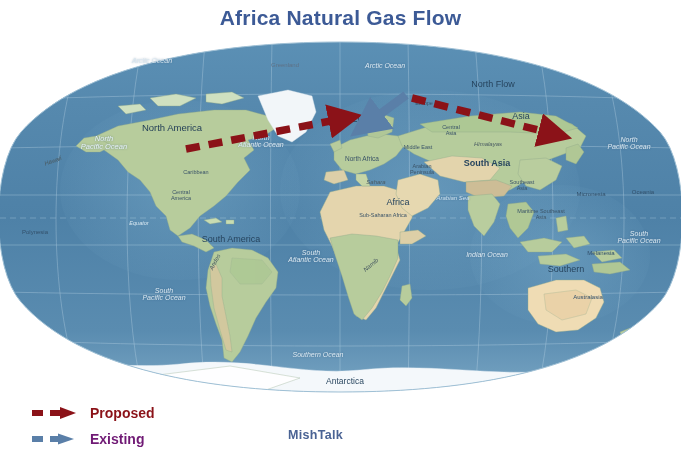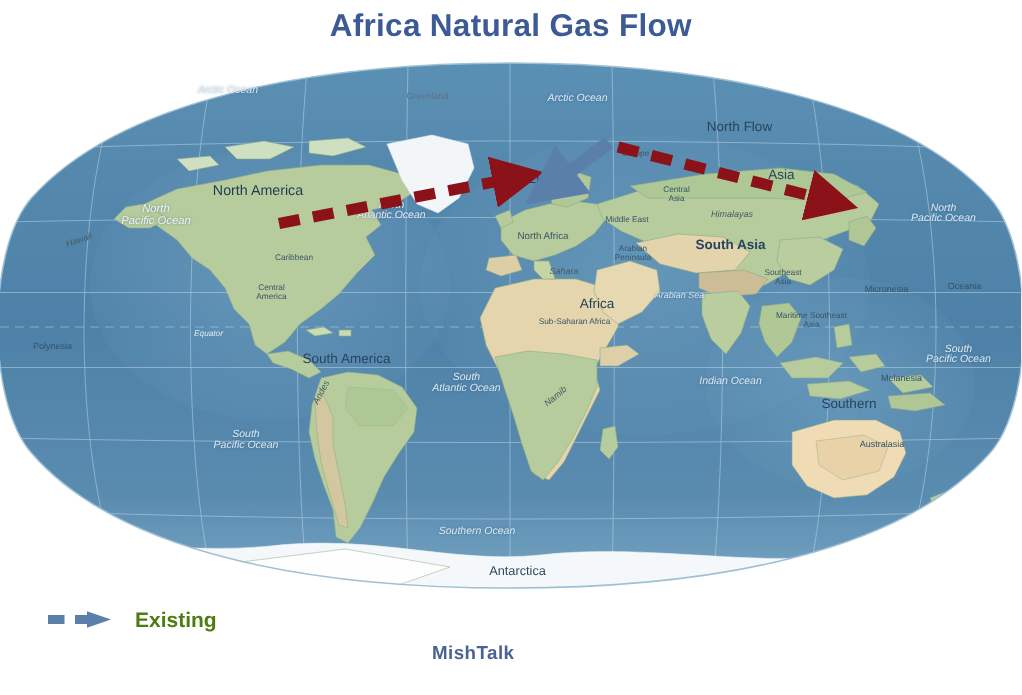--- a/index.html
+++ b/index.html
@@ -55,21 +55,21 @@
   
   #legend{
     position:absolute;left:30px;top:400px;
   }
   .legend-row{
     display:flex;align-items:center;height:26px;
   }
   .legend-sym{width:52px;height:16px;margin-right:8px;flex:0 0 auto;}
   .legend-txt{font-size:14px;font-weight:bold;}
   .legend-txt.proposed{color:#8b1218;}
-  .legend-txt.existing{color:#4d7c0f;}
+  .legend-txt.existing{color:#701a75;}
 
   #watermark{
     position:absolute;left:288px;top:428px;
     font-size:12.5px;font-weight:bold;color:#4a6394;
     letter-spacing:.3px;
   }
 </style>
 </head>
 <body>
 
@@ -307,20 +307,27 @@
     </g>
 
     <g>
       <line x1="406" y1="55" x2="375" y2="78" stroke="#5a7fa8" stroke-width="9" stroke-linecap="butt" marker-end="url(#headBlue)"></line>
     </g>
   </svg>
 </div>
 
 <div id="legend">
 
+  <div class="legend-row">
+    <svg class="legend-sym" viewBox="0 0 52 16" xmlns="http://www.w3.org/2000/svg">
+      <line x1="2" y1="8" x2="30" y2="8" stroke="#8b1218" stroke-width="6" stroke-dasharray="11 7" stroke-linecap="butt"></line>
+      <path d="M30 2 L46 8 L30 14 Z" fill="#8b1218"></path>
+    </svg>
+    <span class="legend-txt proposed">Proposed</span>
+  </div>
 
   <div class="legend-row">
     <svg class="legend-sym" viewBox="0 0 52 16" xmlns="http://www.w3.org/2000/svg">
       <line x1="2" y1="8" x2="28" y2="8" stroke="#5a7fa8" stroke-width="6" stroke-dasharray="11 7" stroke-linecap="butt"></line>
       <path d="M28 2.5 L44 8 L28 13.5 Z" fill="#5a7fa8"></path>
     </svg>
     <span class="legend-txt existing">Existing</span>
   </div>
 </div>
 

